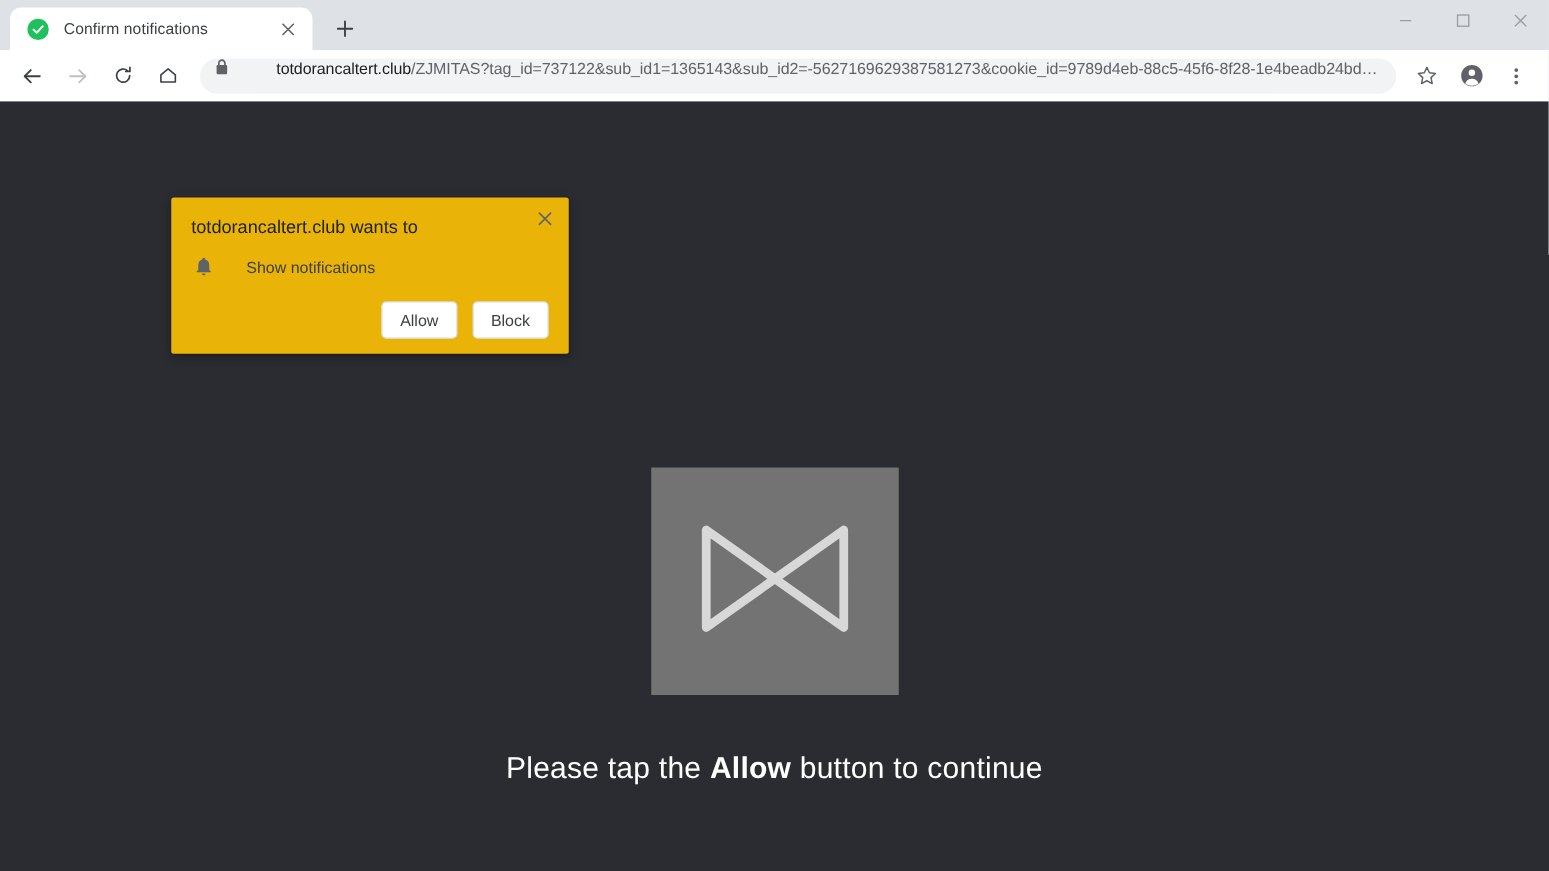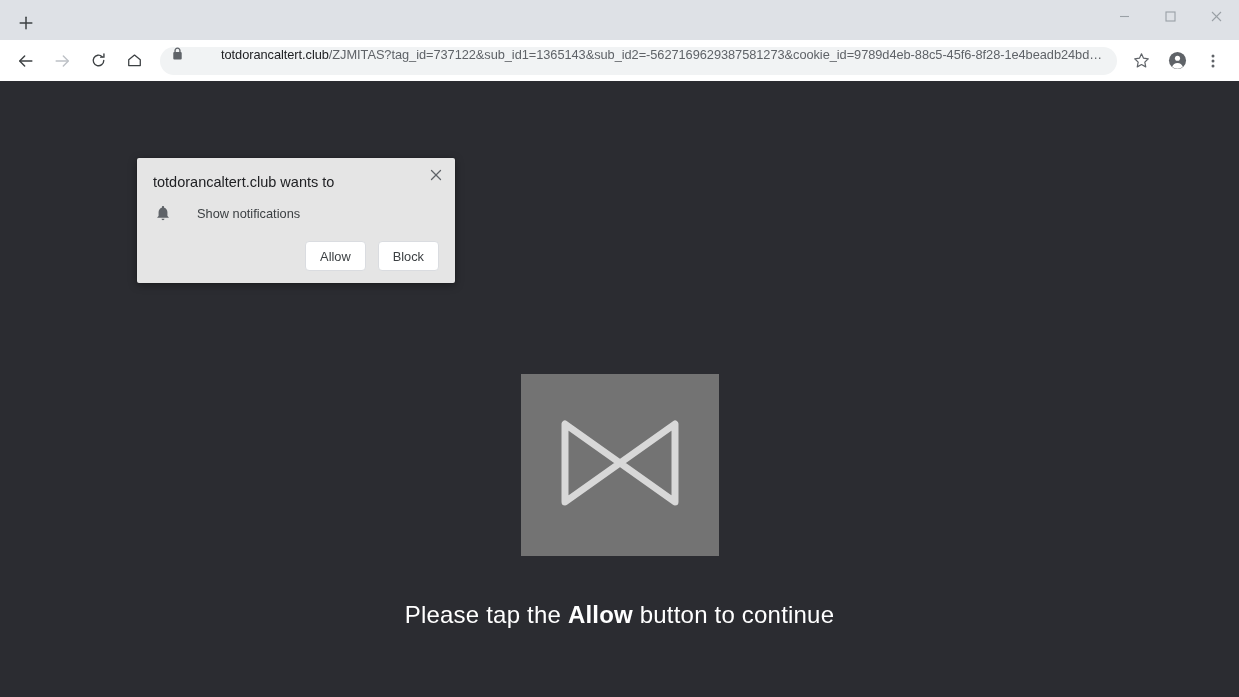--- a/index.html
+++ b/index.html
@@ -197,21 +197,21 @@
     font-weight: 400;
   }
   .page-msg b { font-weight: 700; }
 
   
   .perm-bubble {
     position: absolute;
     left: 137px;
     top: 77px;
     width: 318px;
-    background: #e5e5e5;
+    background: #eab308;
     border-radius: 2px;
     box-shadow: 0 2px 8px rgba(0,0,0,.35), 0 0 0 1px rgba(0,0,0,.06);
     z-index: 20;
     padding: 14px 16px 12px 16px;
     box-sizing: border-box;
   }
   .perm-close {
     position: absolute;
     right: 8px;
     top: 6px;
@@ -265,20 +265,34 @@
     cursor: pointer;
   }
 </style>
 </head>
 <body>
 
 <div class="browser">
 
   <div class="tabstrip">
 
+    <div class="tab">
+      <span class="tab-favicon">
+        <svg width="11" height="11" viewBox="0 0 24 24" fill="none" stroke="#ffffff" stroke-width="3.4" stroke-linecap="round" stroke-linejoin="round">
+          <polyline points="4,12.5 9.5,18 20,6.5"></polyline>
+        </svg>
+      </span>
+      <span class="tab-title">Confirm notifications</span>
+      <span class="tab-close">
+        <svg width="11" height="11" viewBox="0 0 12 12" stroke="currentColor" stroke-width="1.4" stroke-linecap="round">
+          <line x1="1.5" y1="1.5" x2="10.5" y2="10.5"></line>
+          <line x1="10.5" y1="1.5" x2="1.5" y2="10.5"></line>
+        </svg>
+      </span>
+    </div>
 
     <div class="newtab">
       <svg width="14" height="14" viewBox="0 0 14 14" stroke="currentColor" stroke-width="1.5" stroke-linecap="round">
         <line x1="7" y1="1.2" x2="7" y2="12.8"></line>
         <line x1="1.2" y1="7" x2="12.8" y2="7"></line>
       </svg>
     </div>
 
     <div class="wincontrols">
       <div class="wc">

